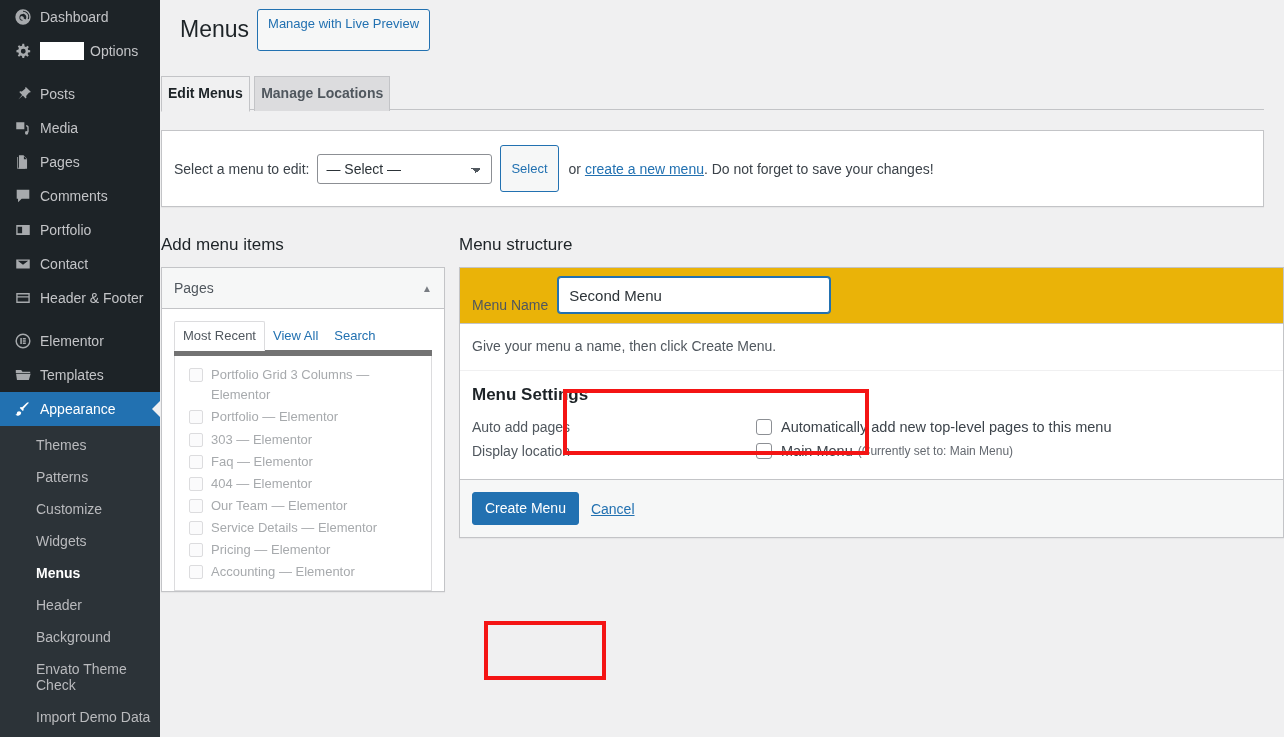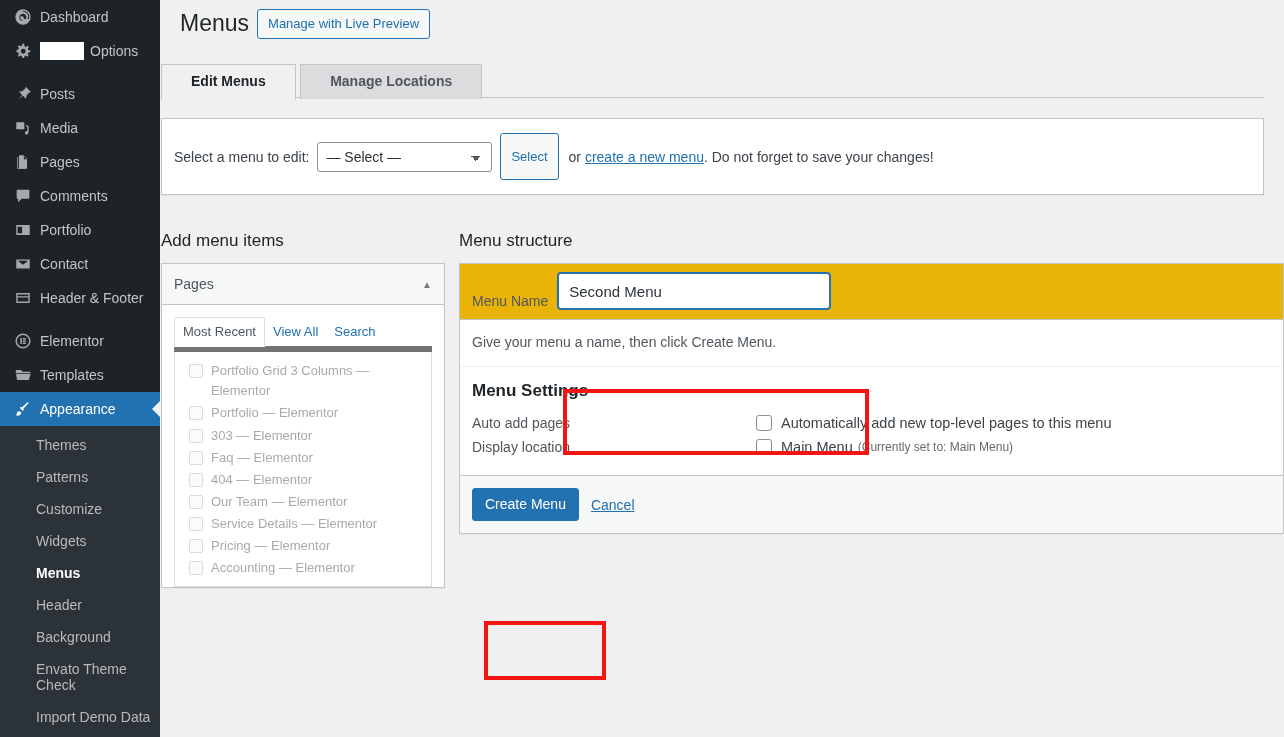--- a/index.html
+++ b/index.html
@@ -67,21 +67,21 @@
     display: flex; align-items: center;
     padding: 9px 0 6px 20px;
   }
   .page-title {
     font-size: 23px; font-weight: 400; color: #1d2327;
     line-height: 1.3; margin: 0; padding: 0 8px 0 0;
   }
   .live-preview-btn {
     display: inline-block;
     font-size: 13px; line-height: 2.15384615;
-    padding: 0 10px; height: 30px;
+    padding: 0 10px; height: 42px;
     border: 1px solid #2271b1; border-radius: 3px;
     background: #f6f7f7; color: #2271b1;
     text-decoration: none; cursor: pointer;
     white-space: nowrap;
   }
 
   
   .notice {
     margin: 5px 20px 0 1px;
     background: #fff;
@@ -110,32 +110,32 @@
     margin: 18px 20px 0 1px;
     border-bottom: 1px solid #c3c4c7;
     padding-left: 0; height: 35px;
     position: relative;
   }
   .nav-tab {
     display: inline-block; position: relative; top: 1px;
     border: 1px solid #c3c4c7; border-bottom: none;
     background: #dcdcde;
     color: #50575e; font-size: 14px; font-weight: 600;
-    padding: 7px 29px 8px; margin: 0 0 -1px 0;
+    padding: 7px 6px 8px; margin: 0 0 -1px 0;
     text-decoration: none; line-height: 1.33;
     cursor: pointer;
   }
   .nav-tab.active {
     background: #f0f0f1; border-bottom: 1px solid #f0f0f1;
     color: #1d2327;
   }
 
   
   .menu-select-panel {
-    margin: 20px 20px 16px 1px;
+    margin: 20px 20px 8px 1px;
     background: #fff; border: 1px solid #c3c4c7;
     padding: 14px 12px; display: flex; align-items: center;
     font-size: 14px; color: #3c434a;
     box-shadow: 0 1px 1px rgba(0,0,0,.04);
   }
   .menu-select-panel label { margin-right: 8px; }
   select.wp-select {
     height: 30px; font-size: 14px; color: #2c3338;
     border: 1px solid #8c8f94; border-radius: 3px;
     background: #fff; padding: 0 26px 0 8px; min-width: 175px;

